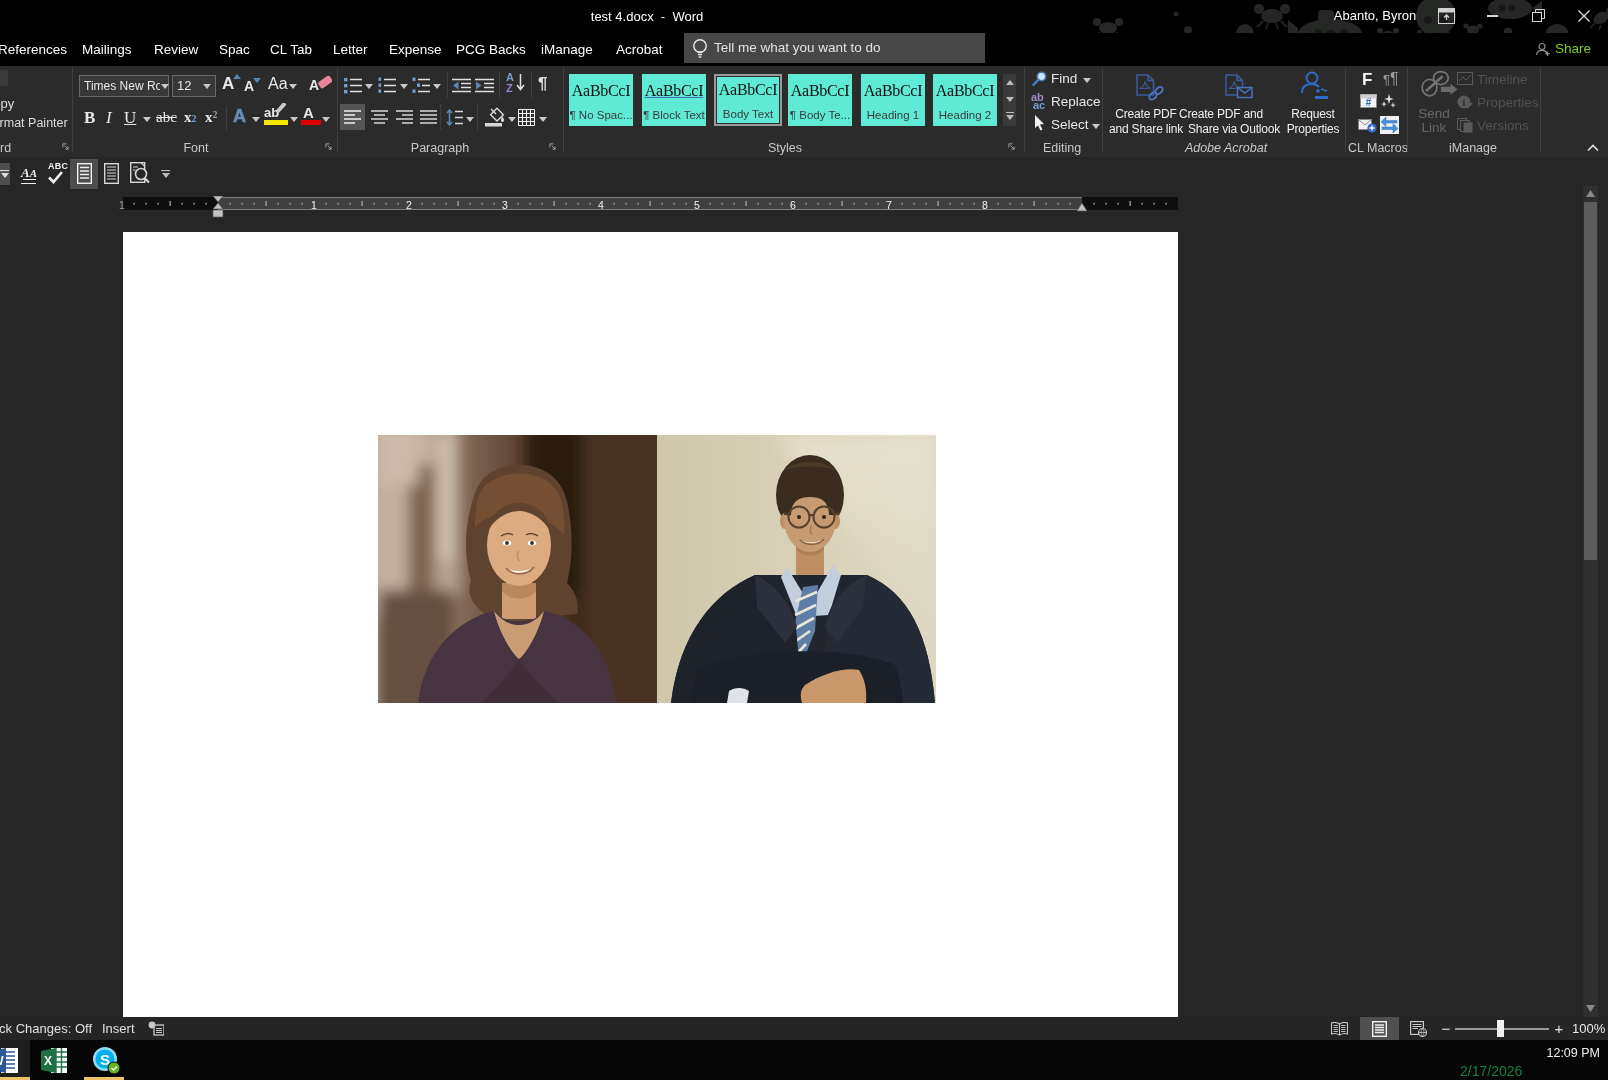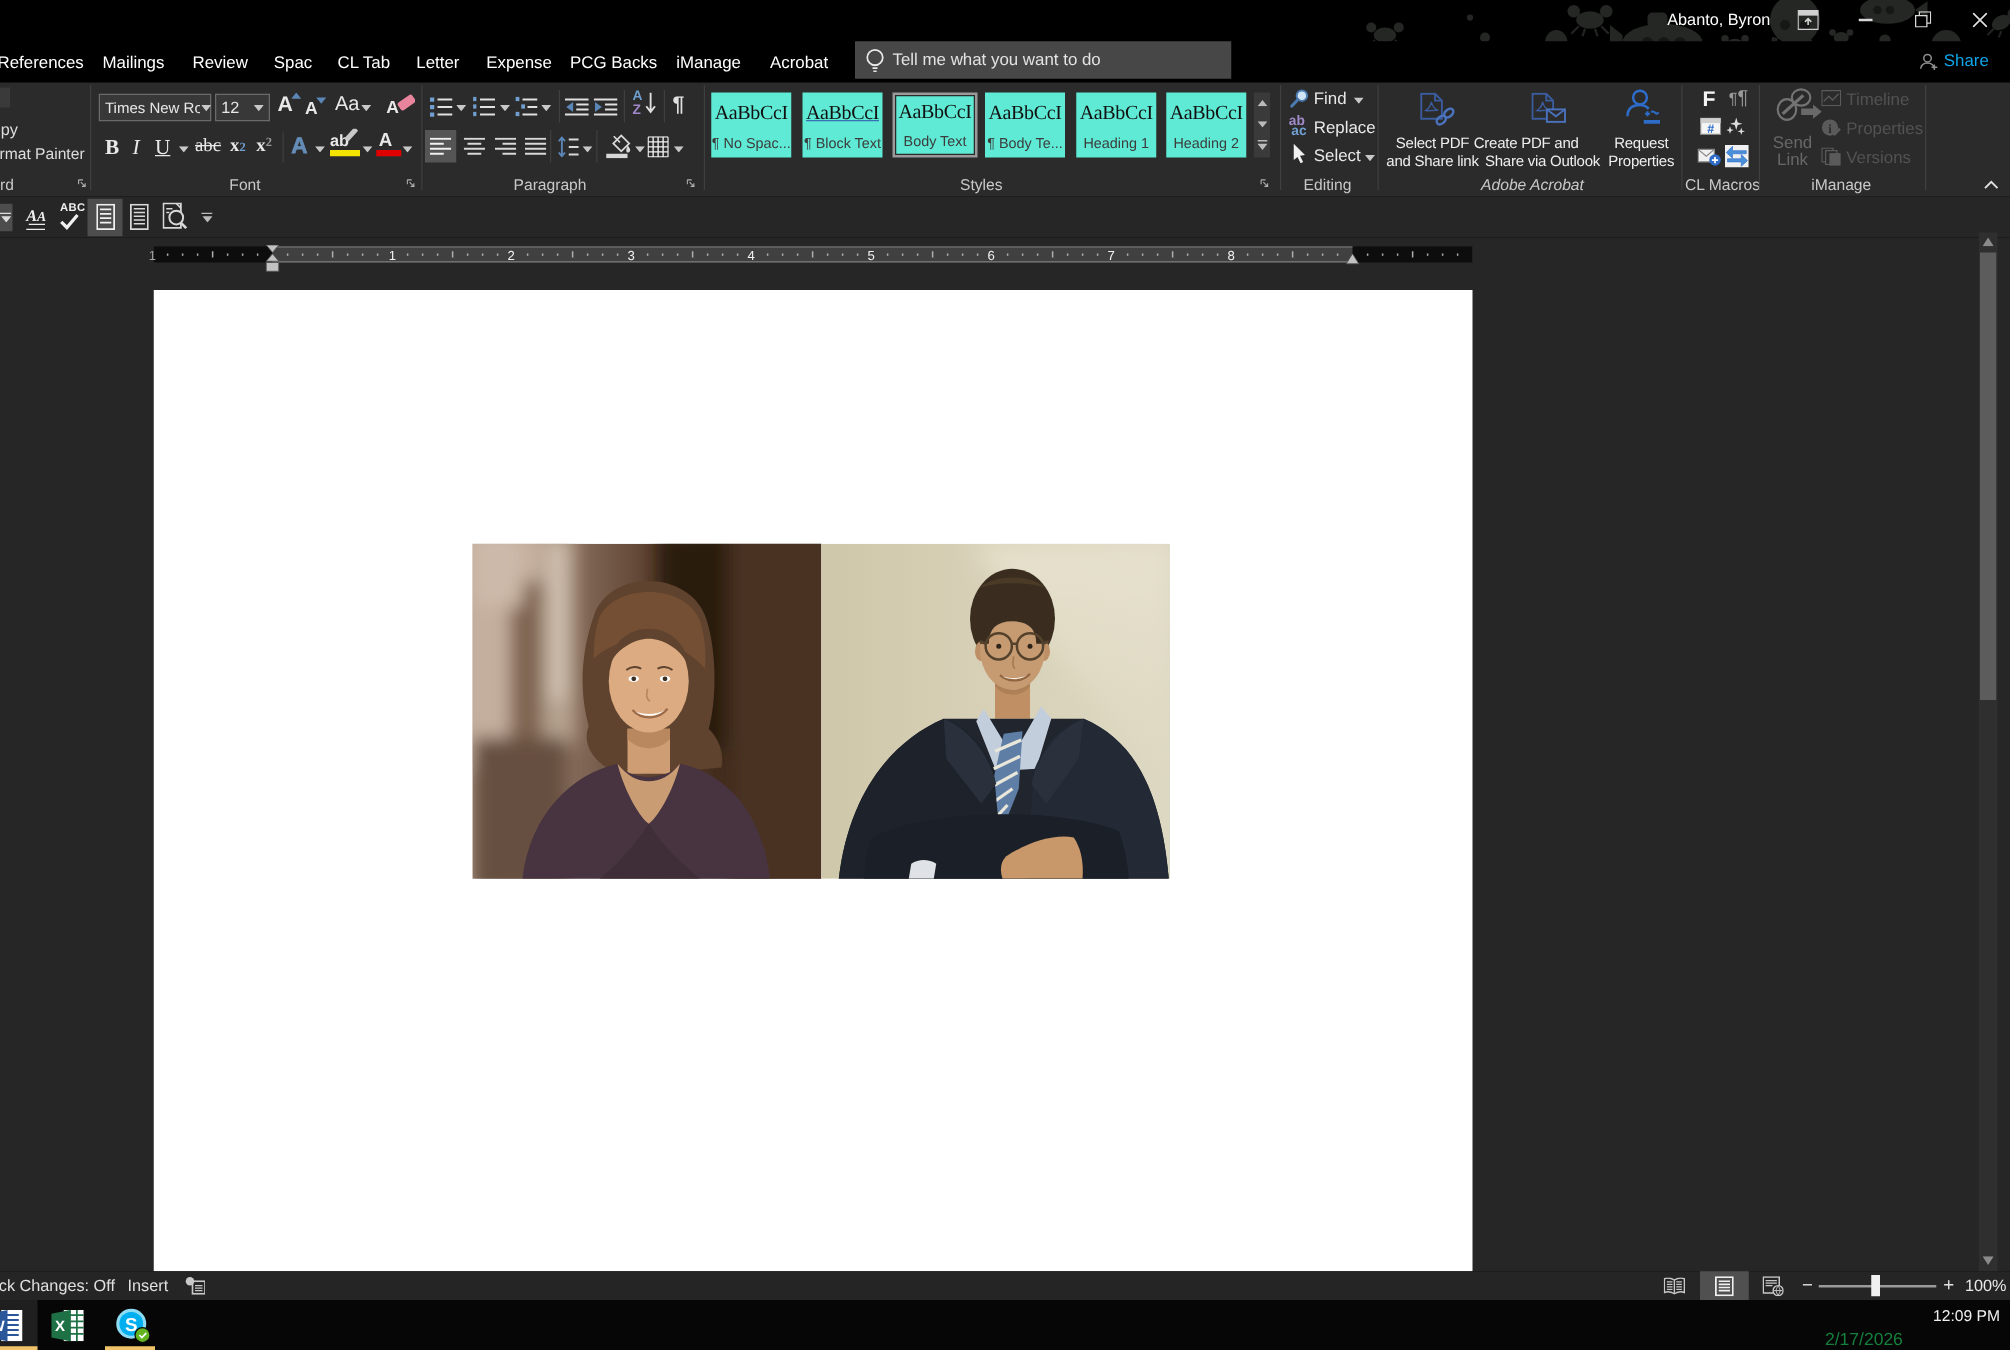--- a/index.html
+++ b/index.html
@@ -87,20 +87,21 @@
 
   <circle cx="477" cy="36" r="12"></circle>
 
   <g transform="translate(521,18)">
    <ellipse cx="0" cy="0" rx="8" ry="5.5" transform="rotate(-30)"></ellipse>
    <circle cx="9" cy="-7" r="4"></circle>
    <path d="M-6 5 L-11 10 M0 7 L-2 12" stroke="#222422" stroke-width="1.6" fill="none"></path>
   </g>
  </g>
 </svg>
+<div class="abs" style="left:517px;top:0;width:260px;height:33px;line-height:33px;color:#fff;font-size:13px;text-align:center;">test 4.docx&nbsp; -&nbsp; Word</div>
 <div class="abs" style="left:1330px;top:0;width:90px;height:33px;line-height:32px;color:#fff;font-size:13px;text-align:center;">Abanto, Byron</div>
 
 <svg class="abs" style="left:1438px;top:8px;" width="17" height="17" viewBox="0 0 17 17">
   <rect x="0.5" y="0.5" width="16" height="15" fill="none" stroke="#d0d0d0"></rect>
   <rect x="0.5" y="0.5" width="16" height="4" fill="#d0d0d0"></rect>
   <path d="M8.5 12 L8.5 7 M6 9.5 L8.5 7 L11 9.5" stroke="#d0d0d0" stroke-width="1.3" fill="none"></path>
 </svg>
 
 <div class="abs" style="left:1487px;top:15px;width:11px;height:1.5px;background:#d8d8d8;"></div>
 
@@ -130,21 +131,21 @@
   <circle cx="10" cy="8" r="6.2" fill="none" stroke="#e8e8e8" stroke-width="1.4"></circle>
   <path d="M7.5 14 L12.5 14 M8 16.5 L12 16.5 M8.7 19 L11.3 19" stroke="#e8e8e8" stroke-width="1.3" fill="none"></path>
 </svg>
 <div class="abs" style="left:714px;top:33px;height:30px;line-height:30px;color:#e2e2e2;font-size:13.5px;">Tell me what you want to do</div>
 
 <svg class="abs" style="left:1535px;top:42px;" width="16" height="15" viewBox="0 0 16 15">
   <circle cx="7" cy="4.5" r="3" fill="none" stroke="#8f8f8f" stroke-width="1.2"></circle>
   <path d="M1.5 13 C2 9.5 4 8.3 7 8.3 C10 8.3 12 9.5 12.5 13" fill="none" stroke="#8f8f8f" stroke-width="1.2"></path>
   <path d="M12.5 9.5 L12.5 14 M10.2 11.7 L14.8 11.7" stroke="#8f8f8f" stroke-width="1.2"></path>
 </svg>
-<div class="abs" style="left:1555px;top:36px;width:40px;height:26px;line-height:26px;color:#0ea5e9;font-size:13.5px;">Share</div>
+<div class="abs" style="left:1555px;top:36px;width:40px;height:26px;line-height:26px;color:#84cc16;font-size:13.5px;">Share</div>
 
 <div class="abs" style="left:0;top:66px;width:1608px;height:91px;background:#2b2b2b;"></div>
 
 <div class="abs" style="left:0;top:70px;width:8px;height:16px;background:#3a3a3a;"></div>
 <div class="abs" style="left:-16px;top:97px;width:30px;height:14px;line-height:14px;color:#ddd;font-size:13px;">Copy</div>
 <div class="abs" style="left:-15px;top:116px;width:100px;height:14px;line-height:14px;color:#ddd;font-size:12.5px;">Format Painter</div>
 
 <div class="abs" style="left:79px;top:75px;width:90px;height:22px;background:#383838;border:1px solid #6a6a6a;box-sizing:border-box;"></div>
 <div class="abs" style="left:84px;top:76px;width:76px;height:20px;line-height:20px;color:#e8e8e8;font-size:12px;overflow:hidden;white-space:nowrap;">Times New Ro</div>
 <svg class="abs" style="left:161px;top:84px;" width="8" height="5" viewBox="0 0 8 5">
@@ -382,21 +383,21 @@
       <path d="M0 0 L8 0 L4 5 Z" fill="#c8c8c8"></path>
     </svg>
 
 <svg class="abs" style="left:1136px;top:74px;" width="28" height="28" viewBox="0 0 28 28">
  <path d="M1 1 L12 1 L17.5 6.5 L17.5 21 L1 21 Z" fill="none" stroke="#3b5c9e" stroke-width="1.5"></path>
  <path d="M12 1 L12 6.5 L17.5 6.5" fill="none" stroke="#3b5c9e" stroke-width="1.5"></path>
  <path d="M4.5 14.5 C7.5 12.5 8.8 9.5 9 7.5 C10 11 12 13.5 14.5 14.2 C11 14 7 14.8 4.5 14.5 Z" fill="none" stroke="#3b5c9e" stroke-width="1.1"></path>
  <ellipse cx="17" cy="22" rx="4.2" ry="2.8" transform="rotate(-42 17 22)" fill="none" stroke="#4a72bd" stroke-width="2"></ellipse>
  <ellipse cx="23" cy="16.5" rx="4.2" ry="2.8" transform="rotate(-42 23 16.5)" fill="none" stroke="#4a72bd" stroke-width="2"></ellipse>
 </svg>
-<div class="abs" style="left:1091px;top:107px;width:110px;text-align:center;color:#eee;font-size:12px;letter-spacing:-0.2px;white-space:nowrap;">Select PDF</div>
+<div class="abs" style="left:1091px;top:107px;width:110px;text-align:center;color:#eee;font-size:12px;letter-spacing:-0.2px;white-space:nowrap;">Create PDF</div>
 <div class="abs" style="left:1091px;top:122px;width:110px;text-align:center;color:#eee;font-size:12px;letter-spacing:-0.2px;white-space:nowrap;">and Share link</div>
 <svg class="abs" style="left:1225px;top:74px;" width="28" height="28" viewBox="0 0 28 28">
  <path d="M1 1 L12 1 L17.5 6.5 L17.5 21 L1 21 Z" fill="none" stroke="#3b5c9e" stroke-width="1.5"></path>
  <path d="M12 1 L12 6.5 L17.5 6.5" fill="none" stroke="#3b5c9e" stroke-width="1.5"></path>
  <path d="M4.5 14.5 C7.5 12.5 8.8 9.5 9 7.5 C10 11 12 13.5 14.5 14.2 C11 14 7 14.8 4.5 14.5 Z" fill="none" stroke="#3b5c9e" stroke-width="1.1"></path>
  <rect x="12.5" y="13.5" width="14.5" height="10" fill="#2b2b2b" stroke="#4a72bd" stroke-width="1.5"></rect>
  <path d="M12.5 13.5 L19.7 19 L27 13.5" fill="none" stroke="#4a72bd" stroke-width="1.5"></path>
 </svg>
 <div class="abs" style="left:1179px;top:107px;width:110px;text-align:left;color:#eee;font-size:12px;letter-spacing:-0.2px;white-space:nowrap;">Create PDF and</div>
 <div class="abs" style="left:1179px;top:122px;width:110px;text-align:center;color:#eee;font-size:12px;letter-spacing:-0.2px;white-space:nowrap;">Share via Outlook</div>

